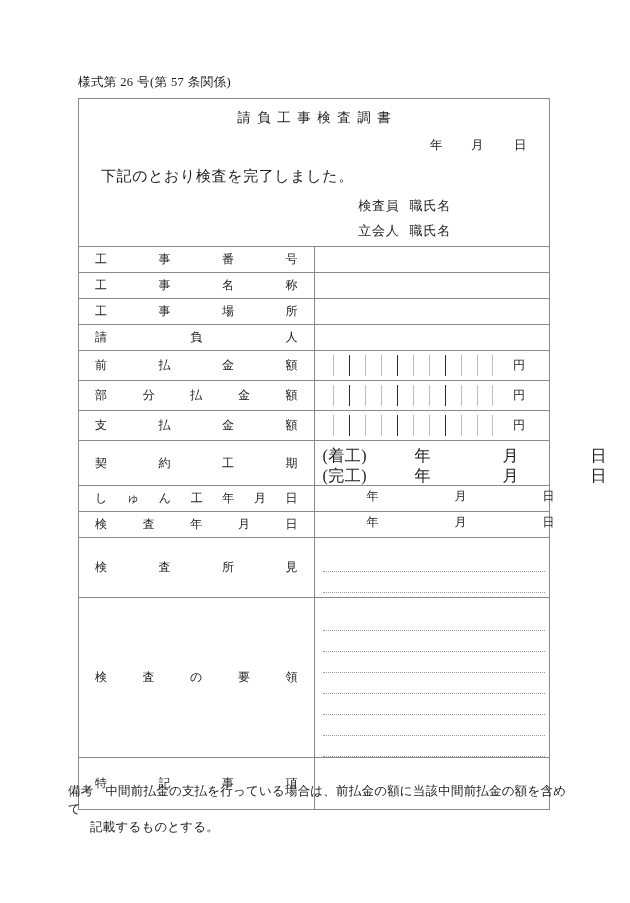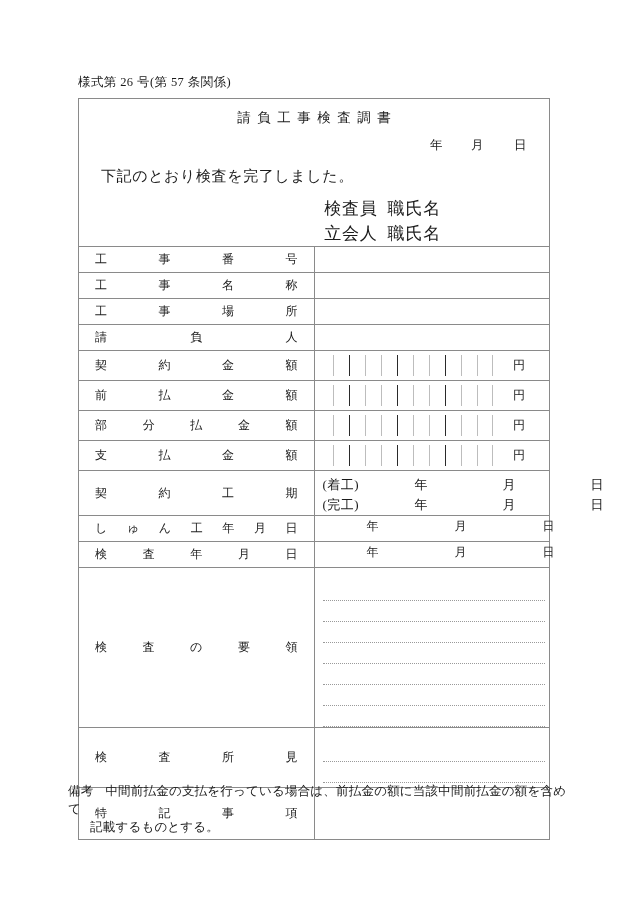--- a/index.html
+++ b/index.html
@@ -83,22 +83,22 @@
   .dt-m { margin-right: 30px; }
   .stmt {
     position: absolute;
     left: 22px;
     top: 68px;
     font-size: 15px;
     letter-spacing: 0.6px;
   }
   .sig {
     position: absolute;
-    right: 108px;
-    font-size: 17px;
+    right: 98px;
+    font-size: 13px;
     letter-spacing: 0.8px;
     white-space: nowrap;
   }
   .sig1 { top: 98px; }
   .sig2 { top: 123px; }
   .sig .role { margin-right: 10px; }
 
   
   .lbl {
     width: 133px;
@@ -148,21 +148,21 @@
   }
 
   
   .period {
     height: 45px;
     position: relative;
   }
   .period .prow {
     position: absolute;
     left: 8px;
-    font-size: 13px;
+    font-size: 16px;
     letter-spacing: 0.5px;
     white-space: nowrap;
   }
   .period .prow.r1 { top: 5px; }
   .period .prow.r2 { top: 25px; }
   .period .tag { display: inline-block; width: 92px; }
   .period .y { display: inline-block; width: 88px; }
   .period .m { display: inline-block; width: 88px; }
 
   
@@ -265,21 +265,21 @@
     </tr>
     <tr>
       <td class="lbl">
             <span class="spread">請負人</span>
           </td>
       <td class="val"></td>
     </tr>
 
     <tr>
       <td class="lbl">
-            <span class="spread">契約金額</span>
+            <span class="spread">前払金額</span>
           </td>
       <td>
         <div class="money-wrap">
           <div class="money-grid">
                 <i></i>
                 <i class="thick"></i>
                 <i></i>
                 <i></i>
                 <i class="thick"></i>
                 <i></i>
@@ -288,21 +288,21 @@
                 <i></i>
                 <i></i>
                 <i></i>
               </div>
           <div class="yen">円</div>
         </div>
       </td>
     </tr>
     <tr>
       <td class="lbl">
-            <span class="spread">前払金額</span>
+            <span class="spread">部分払金額</span>
           </td>
       <td>
         <div class="money-wrap">
           <div class="money-grid">
                 <i></i>
                 <i class="thick"></i>
                 <i></i>
                 <i></i>
                 <i class="thick"></i>
                 <i></i>
@@ -311,64 +311,41 @@
                 <i></i>
                 <i></i>
                 <i></i>
               </div>
           <div class="yen">円</div>
         </div>
       </td>
     </tr>
     <tr>
       <td class="lbl">
-            <span class="spread">部分払金額</span>
+            <span class="spread">支払金額</span>
           </td>
       <td>
         <div class="money-wrap">
           <div class="money-grid">
                 <i></i>
                 <i class="thick"></i>
                 <i></i>
                 <i></i>
                 <i class="thick"></i>
                 <i></i>
                 <i></i>
                 <i class="thick"></i>
                 <i></i>
                 <i></i>
                 <i></i>
               </div>
           <div class="yen">円</div>
         </div>
       </td>
     </tr>
-    <tr>
-      <td class="lbl">
-            <span class="spread">支払金額</span>
-          </td>
-      <td>
-        <div class="money-wrap">
-          <div class="money-grid">
-                <i></i>
-                <i class="thick"></i>
-                <i></i>
-                <i></i>
-                <i class="thick"></i>
-                <i></i>
-                <i></i>
-                <i class="thick"></i>
-                <i></i>
-                <i></i>
-                <i></i>
-              </div>
-          <div class="yen">円</div>
-        </div>
-      </td>
-    </tr>
 
     <tr>
       <td class="lbl tall2">
             <span class="spread">契約工期</span>
           </td>
       <td class="period">
         <div class="prow r1">
           <span class="tag">(着工)</span><span class="y">年</span><span class="m">月</span><span>日</span>
         </div>
         <div class="prow r2">
@@ -392,42 +369,42 @@
             <span class="spread">検査年月日</span>
           </td>
       <td class="daterow">
         <div class="dwrap">
           <span class="y2">年</span><span class="m2">月</span><span>日</span>
         </div>
       </td>
     </tr>
 
     <tr>
+      <td class="lbl area-mid">
+            <span class="spread">検査所見</span>
+          </td>
+      <td class="ruled area-mid">
+        <div class="rules mid">
+              <u></u>
+              <u></u>
+            </div>
+      </td>
+    </tr>
+
+    <tr>
       <td class="lbl area-big">
             <span class="spread">検査の要領</span>
           </td>
       <td class="ruled area-big">
         <div class="rules big">
               <u></u>
               <u></u>
               <u></u>
               <u></u>
               <u></u>
-              <u></u>
-              <u></u>
-            </div>
-      </td>
-    </tr>
-
-    <tr>
-      <td class="lbl area-mid">
-            <span class="spread">検査所見</span>
-          </td>
-      <td class="ruled area-mid">
-        <div class="rules mid">
               <u></u>
               <u></u>
             </div>
       </td>
     </tr>
 
     <tr>
       <td class="lbl area-low">
             <span class="spread">特記事項</span>
           </td>

